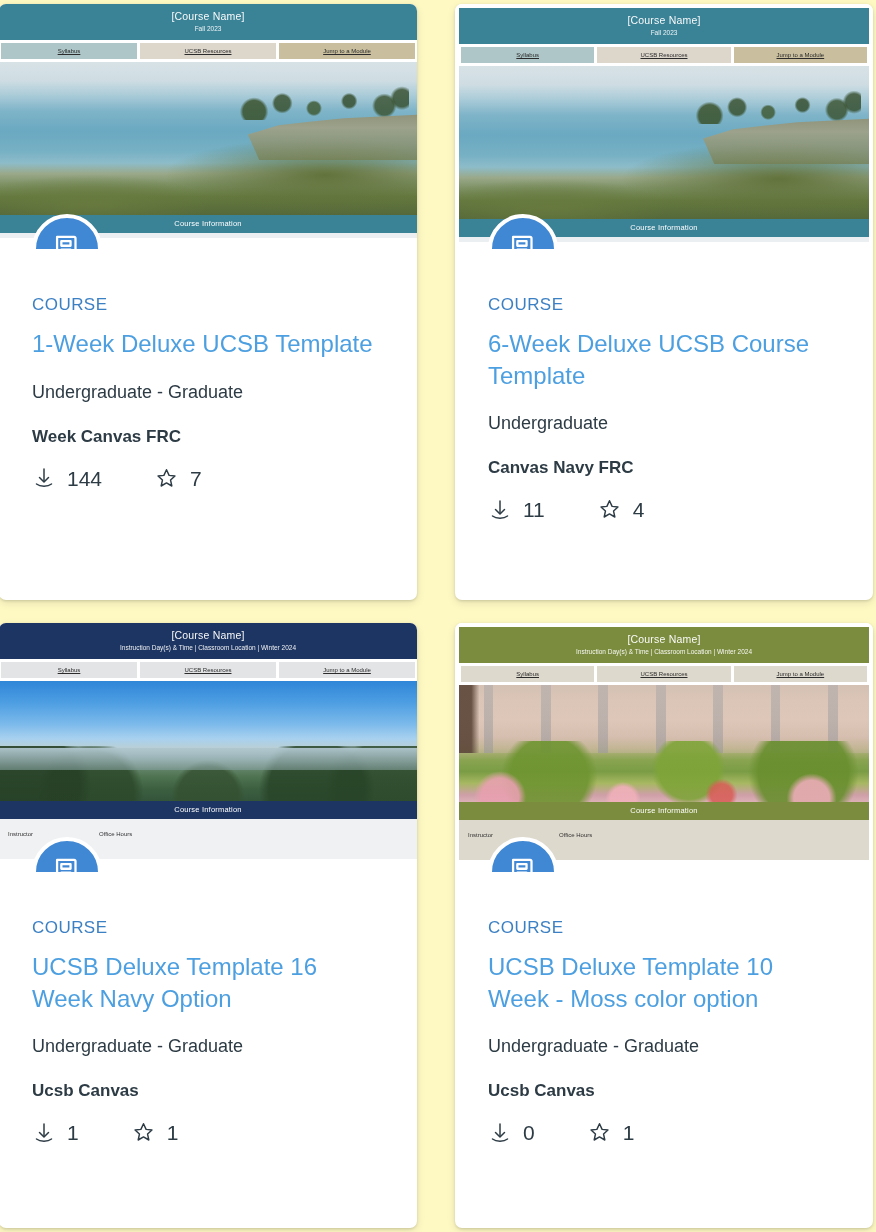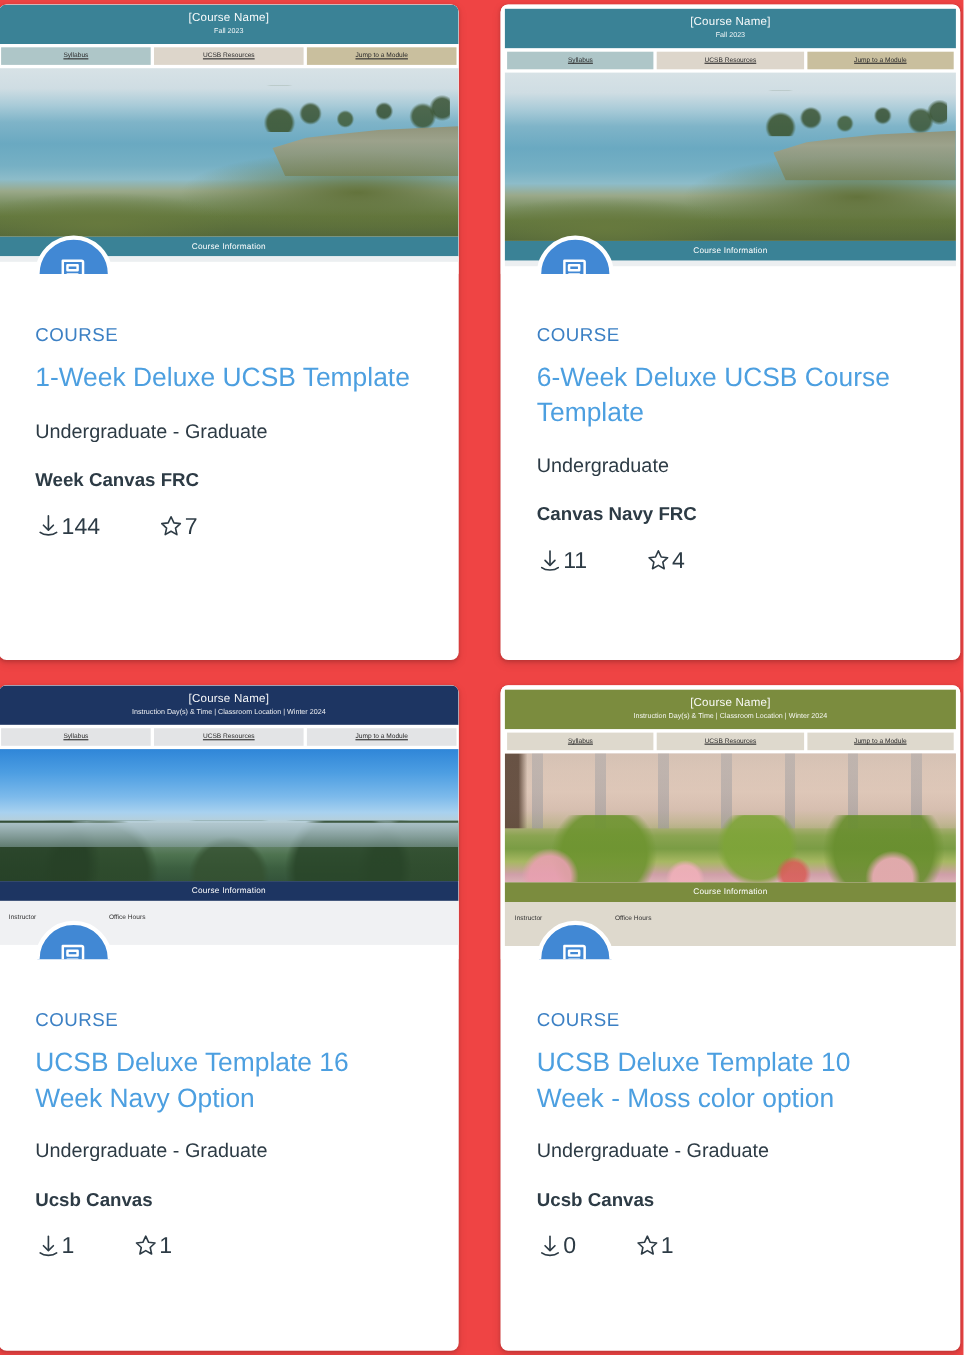--- a/index.html
+++ b/index.html
@@ -13,21 +13,21 @@
   body {
     width: 876px;
     height: 1232px;
     overflow: hidden;
   }
 
   .grid {
     width: 876px;
     height: 1232px;
     position: relative;
-    background: #ef4444;
+    background: #fef9c3;
   }
 
   
   .card {
     position: absolute;
     width: 418px;
     background: #ffffff;
     border-radius: 7px;
     box-shadow: 0 1px 3px rgba(0,0,0,0.14), 0 3px 9px rgba(0,0,0,0.10);
     overflow: hidden;
@@ -257,21 +257,21 @@
   }
   .stats {
     display: flex;
     align-items: center;
     color: #2d3b45;
     font-size: 21px;
   }
   .stat {
     display: flex;
     align-items: center;
-    gap: 0;
+    gap: 11px;
   }
   .stat + .stat { margin-left: 52px; }
   .stat svg { display: block; }
   .stat-num { line-height: 1; }
 </style>
 </head>
 <body>
 
 <div class="grid">
 

